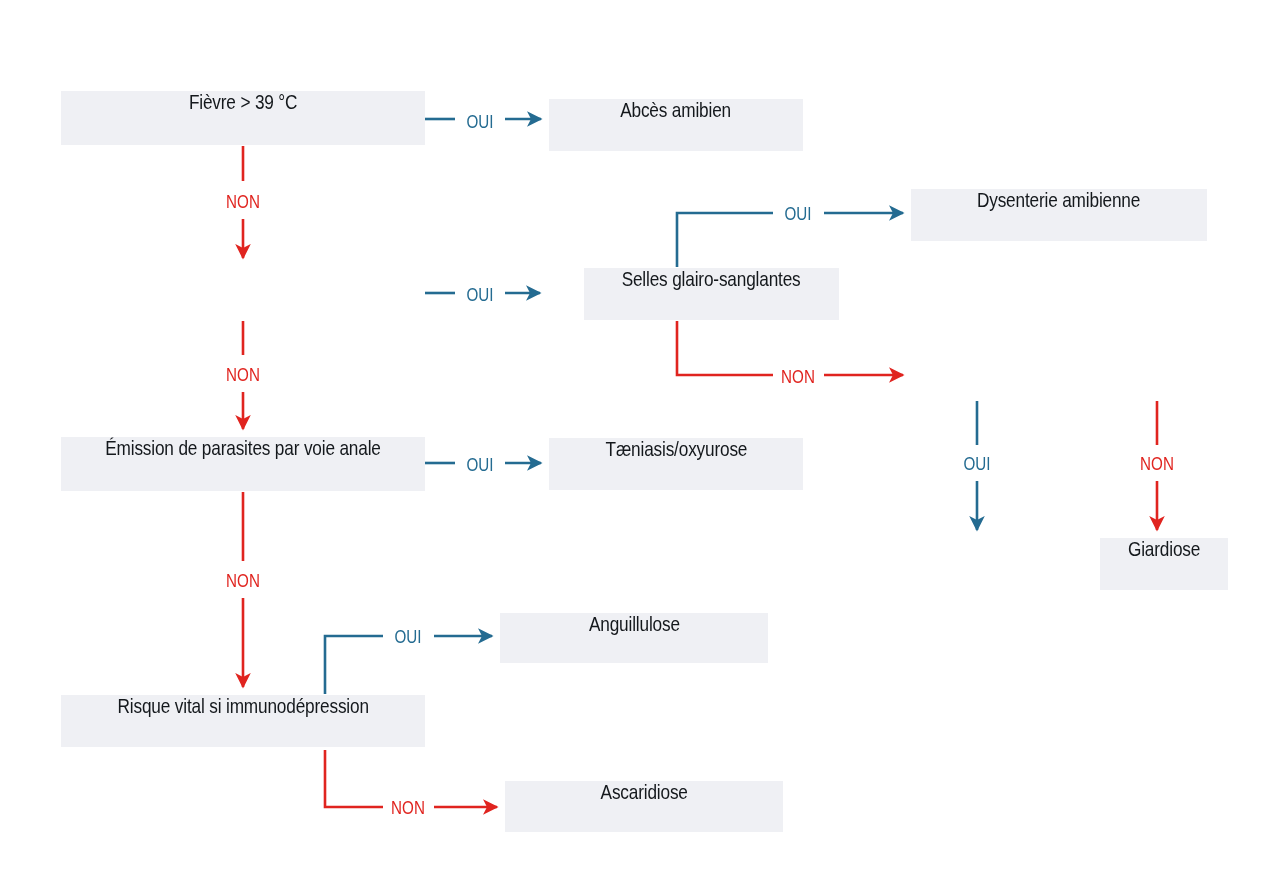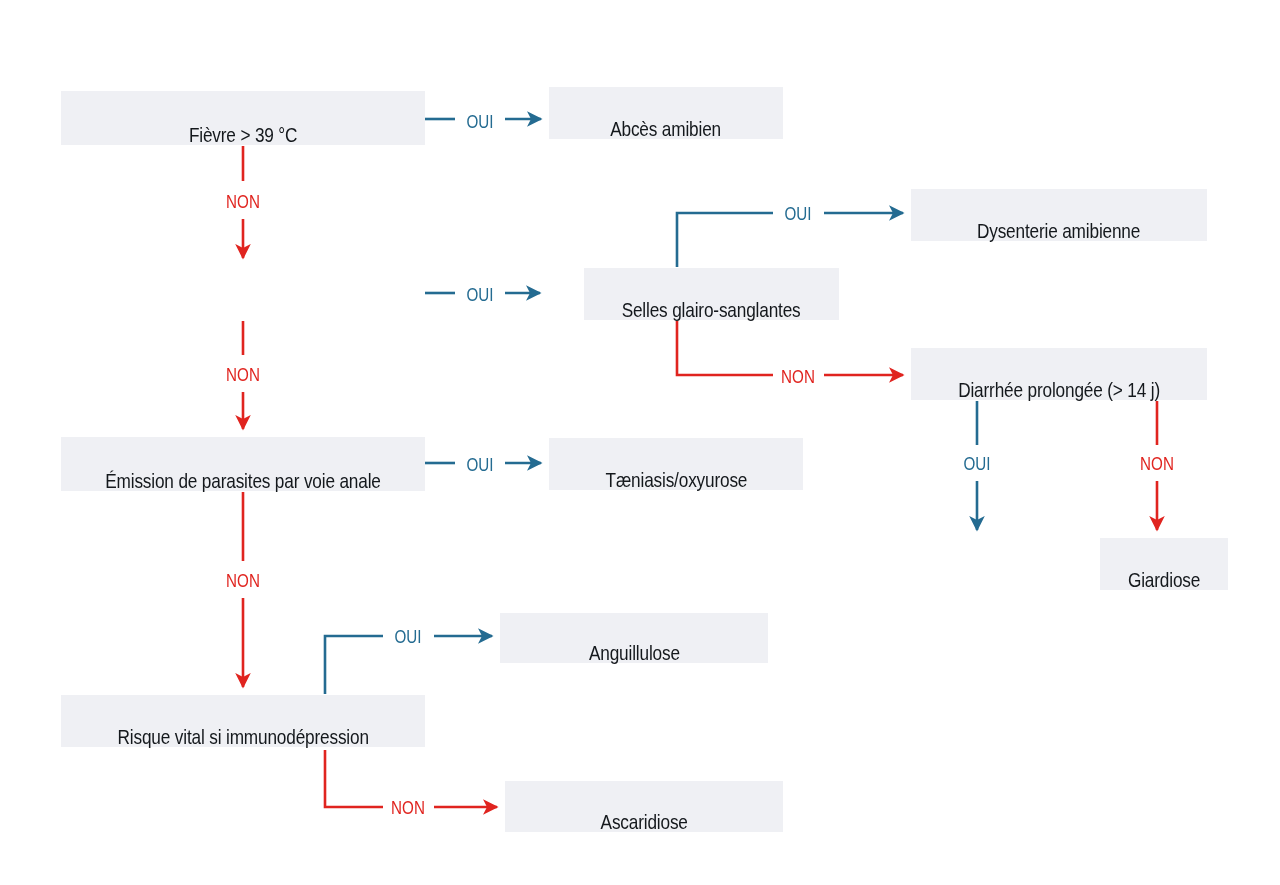--- a/index.html
+++ b/index.html
@@ -23,21 +23,21 @@
     position: absolute;
     top: 0;
     left: 0;
     width: 1280px;
     height: 885px;
   }
   .node-box {
     position: absolute;
     background: #eff0f4;
     display: flex;
-    align-items: flex-end;
+    align-items: flex-start;
     justify-content: center;
     box-sizing: border-box;
     color: #14181c;
   }
   .node-label {
     font-family: "Liberation Sans", "DejaVu Sans", sans-serif;
     font-size: 21px;
     line-height: 1;
     font-weight: 400;
     letter-spacing: -0.2px;
@@ -137,36 +137,33 @@
         <path d="M 434 807 L 497 807" stroke="#e0241f" marker-end="url(#arrow-red)"></path>
       </g>
 
     </g>
   </svg>
 
   <div class="node-box" style="left:61px;  top:91px;  width:364px; height:54px;">
     <span class="node-label">Fièvre &gt; 39 °C</span>
   </div>
 
-  <div class="node-box" style="left:549px; top:87px;  width:234px; height:52px;">
+  <div class="node-box" style="left:549px; top:99px;  width:254px; height:52px;">
     <span class="node-label">Abcès amibien</span>
   </div>
 
 
   <div class="node-box" style="left:548px; top:268px; width:255px; height:52px;margin-left:36px;">
     <span class="node-label">Selles glairo-sanglantes</span>
   </div>
 
   <div class="node-box" style="left:911px; top:189px; width:296px; height:52px;">
     <span class="node-label">Dysenterie amibienne</span>
   </div>
 
-  <div class="node-box" style="left:911px; top:348px; width:296px; height:52px;">
-    <span class="node-label">Diarrhée prolongée (&gt; 14 j)</span>
-  </div>
 
 
   <div class="node-box" style="left:1100px; top:538px; width:128px; height:52px;">
     <span class="node-label">Giardiose</span>
   </div>
 
   <div class="node-box" style="left:61px;  top:437px; width:364px; height:54px;">
     <span class="node-label">Émission de parasites par voie anale</span>
   </div>
 

